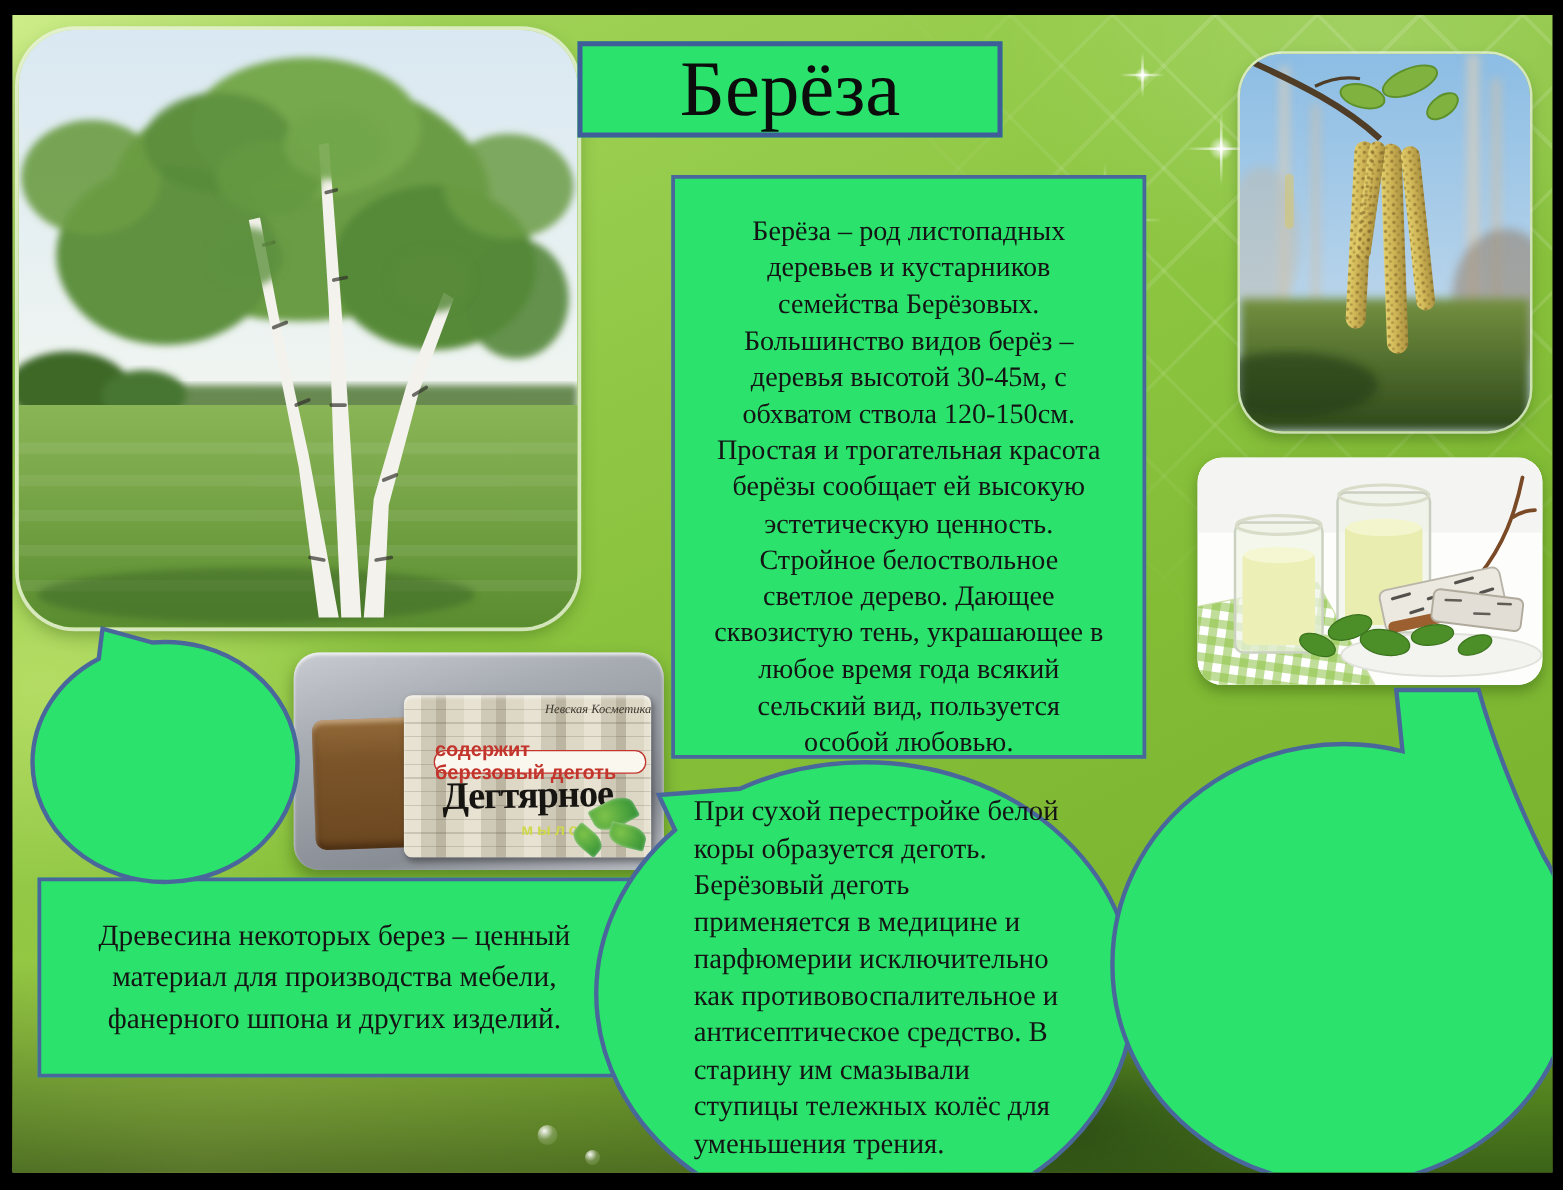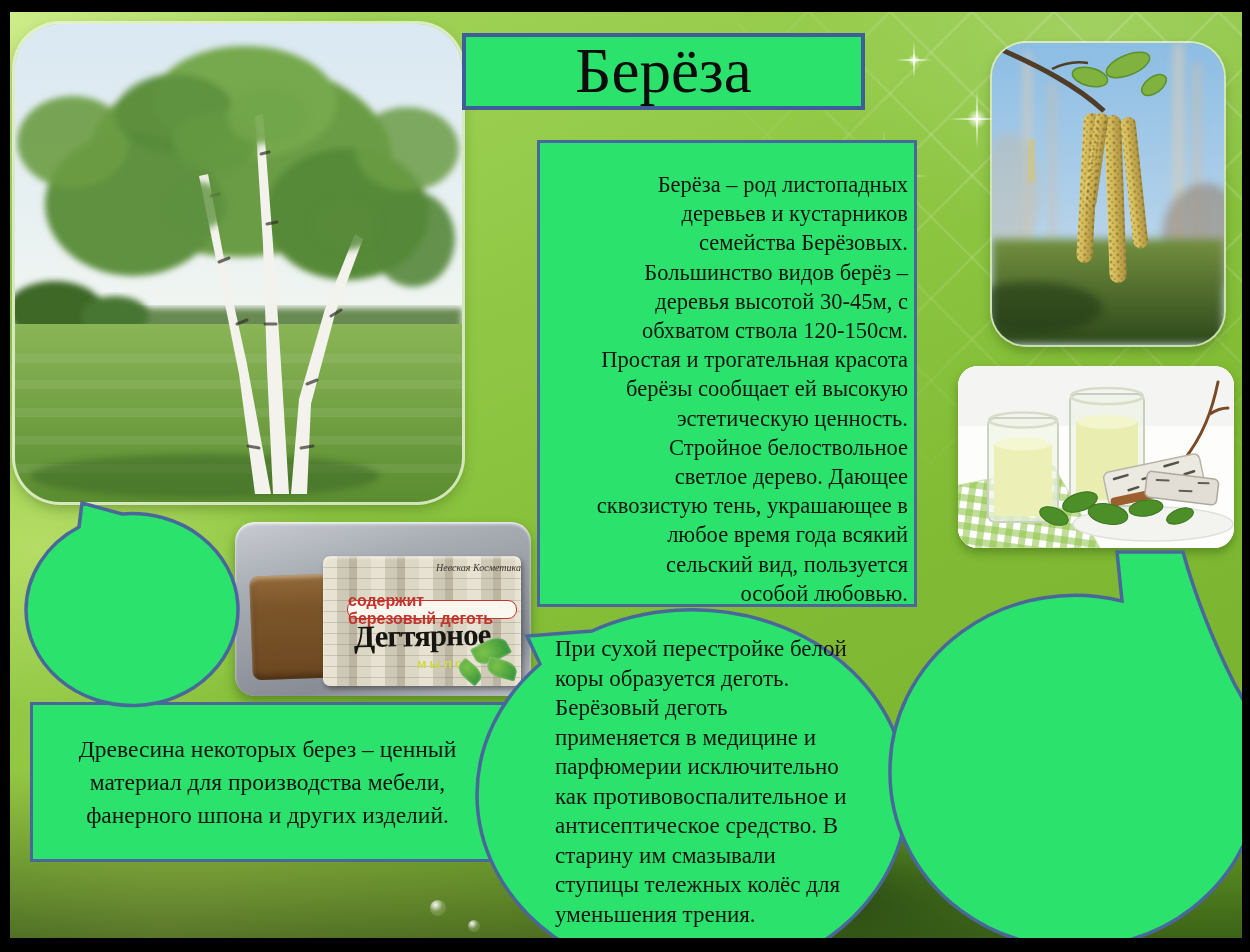--- a/index.html
+++ b/index.html
@@ -41,24 +41,24 @@
         box-shadow:0 0 0 3px rgba(235,245,220,.8), 0 6px 14px rgba(30,60,10,.35);}
   .catkins{left:982px;top:31px;width:232px;height:302px;border-radius:34px;
         box-shadow:0 0 0 2px rgba(245,250,235,.7), 0 6px 12px rgba(30,60,10,.35);}
   .sapph{left:948px;top:354px;width:276px;height:182px;border-radius:20px;background:#fff;
         box-shadow:0 5px 10px rgba(30,60,10,.35);}
   .soap{left:225px;top:510px;width:296px;height:174px;border-radius:20px;
         background:linear-gradient(165deg,#c8ccd2 0%,#a7abb2 30%,#888c94 75%,#b9bdc3 100%);
         box-shadow:inset 0 2px 3px rgba(255,255,255,.8), 0 6px 12px rgba(30,60,10,.4);}
   
   .panel{position:absolute;background:#2ae26c;border:3px solid #4a679c;box-sizing:border-box;z-index:3;}
-  .titlebox{left:452px;top:21px;width:403px;height:77px;border-width:4px;border-color:#3f5d99;
+  .titlebox{left:452px;top:21px;width:340px;height:77px;border-width:4px;border-color:#3f5d99;
     display:flex;align-items:center;justify-content:center;font-size:63px;line-height:1;color:#0c0c0c;}
   .mainbox{left:527px;top:128px;width:380px;height:467px;padding:27px 6px 0;
-    font-size:22.5px;line-height:29.2px;text-align:right;white-space:pre-line;}
+    font-size:22.5px;line-height:29.2px;text-align:center;white-space:pre-line;}
   .woodbox{left:20px;top:690px;width:475px;height:160px;display:flex;align-items:center;justify-content:center;
     font-size:23.5px;line-height:33px;text-align:center;white-space:pre-line;}
   
   .bubble{position:absolute;z-index:4;}
   .bubble path{fill:#2ae26c;stroke:#4a679c;stroke-width:3.5px;}
   .btext{position:absolute;z-index:5;white-space:pre-line;}
   .riddletext{left:34px;top:548px;width:200px;font-size:22.5px;line-height:32px;}
   .tartext{left:545px;top:622px;width:348px;font-size:23px;line-height:29.5px;}
   .saptext{left:925px;top:608px;width:300px;font-size:23px;line-height:29.5px;}
   

